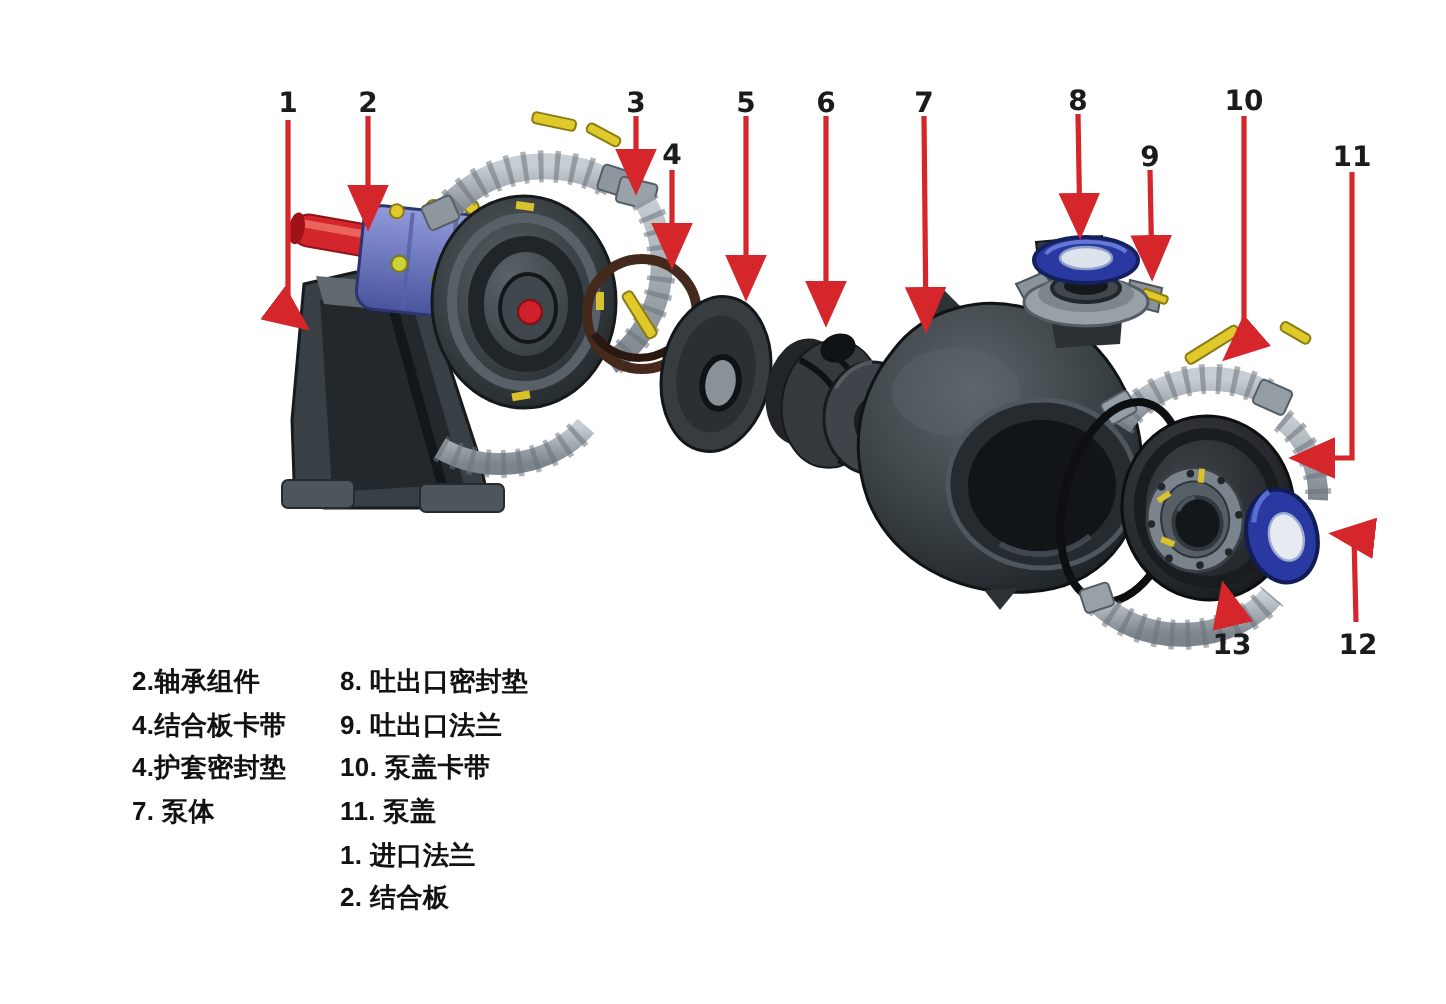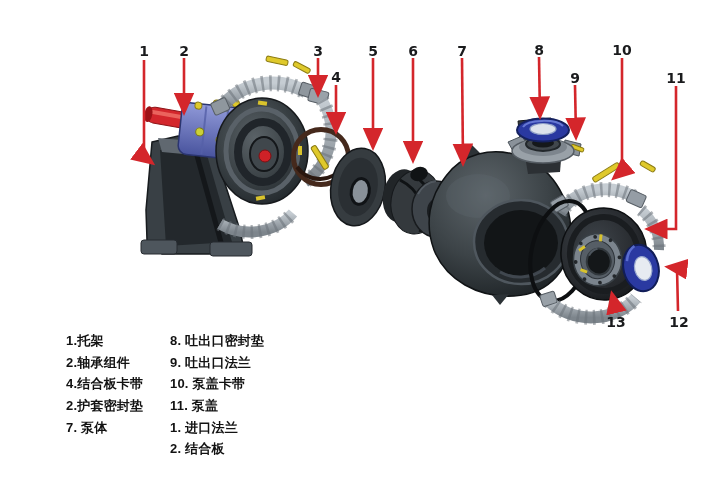--- a/index.html
+++ b/index.html
@@ -244,24 +244,23 @@
       <text class="num" x="575" y="83">9</text>
       <text class="num" x="622" y="55">10</text>
       <text class="num" x="676" y="83">11</text>
       <text class="num" x="679" y="327">12</text>
       <text class="num" x="616" y="327">13</text>
     </g>
   </svg>
 
   <div class="legend">
     <div class="col c1">
-      <div class="row">1.托架</div>
       <div class="row">2.轴承组件</div>
       <div class="row">4.结合板卡带</div>
-      <div class="row">2.护套密封垫</div>
+      <div class="row">4.护套密封垫</div>
       <div class="row">7. 泵体</div>
     </div>
     <div class="col c2">
       <div class="row">8. 吐出口密封垫</div>
       <div class="row">9. 吐出口法兰</div>
       <div class="row">10. 泵盖卡带</div>
       <div class="row">11. 泵盖</div>
       <div class="row">1. 进口法兰</div>
       <div class="row">2. 结合板</div>
     </div>

